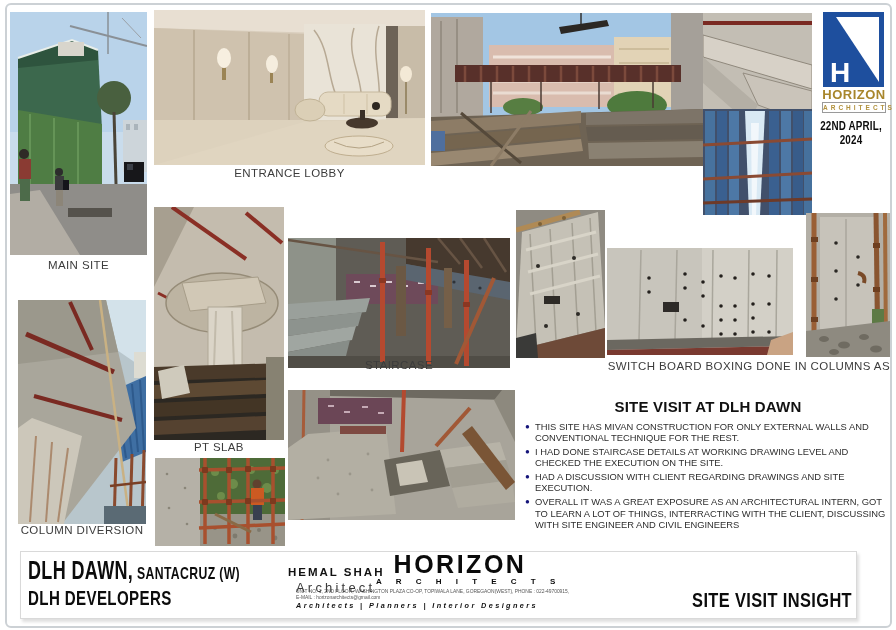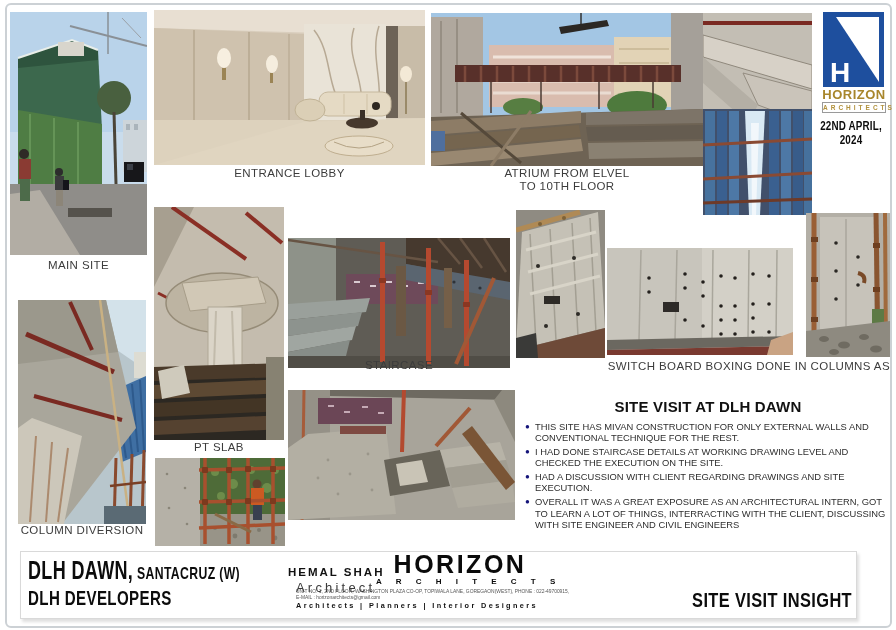--- a/index.html
+++ b/index.html
@@ -39,21 +39,21 @@
   .f-hemal{position:absolute;left:288px;top:566px;font-size:11.5px;font-weight:bold;
            letter-spacing:2px;color:#111;white-space:nowrap;}
   .f-archt{position:absolute;left:296px;top:580px;font-size:13px;letter-spacing:3.2px;
            color:#3a3a3a;white-space:nowrap;}
   .f-horizon{position:absolute;left:376px;top:550px;width:168px;text-align:center;
              font-size:25px;font-weight:bold;color:#0a0a0a;letter-spacing:2.5px;white-space:nowrap;}
   .f-archrow{position:absolute;left:376px;top:577px;width:168px;text-align:center;
              font-size:8px;font-weight:bold;color:#0a0a0a;letter-spacing:6px;white-space:nowrap;}
   .f-addr{position:absolute;left:296px;font-size:4.9px;color:#555;white-space:nowrap;}
   .f-services{position:absolute;left:296px;top:601px;font-size:7.3px;font-weight:bold;
-              letter-spacing:2.4px;color:#111;white-space:nowrap;}
+              letter-spacing:2.4px;color:#111;white-space:nowrap;font-style:italic;}
   .f-insight{position:absolute;left:600px;top:588px;width:252px;text-align:right;
              font-weight:900;font-size:21px;color:#0c0c0c;transform:scaleX(.78);
              transform-origin:right top;letter-spacing:.5px;white-space:nowrap;}
 </style>
 </head>
 <body>
 
 <div class="page">
   <div class="frame"></div>
 
@@ -174,24 +174,20 @@
         <polygon points="0,124 148,112 150,124 0,138" fill="#75654f"></polygon>
         <polygon points="0,140 150,126 152,138 0,153" fill="#998871"></polygon>
         <polygon points="155,100 272,96 272,110 155,112" fill="#7d7468"></polygon>
         <polygon points="155,114 272,112 272,126 157,128" fill="#655c50"></polygon>
         <polygon points="157,130 272,128 272,144 158,146" fill="#8a8172"></polygon>
         <line x1="30" y1="100" x2="90" y2="150" stroke="#55493a" stroke-width="3"></line>
         <line x1="100" y1="98" x2="60" y2="153" stroke="#8d7c66" stroke-width="3"></line>
       </g>
       <rect x="0" y="118" width="14" height="20" fill="#4f6f9e"></rect>
     </svg>
-  </div>
-  <div class="caption" style="left:431px;top:167px;width:272px;">
-    <div>ATRIUM FROM ELVEL</div>
-    <div>TO 10TH FLOOR</div>
   </div>
 
   <div class="photo" style="left:703px;top:13px;width:109px;height:202px;">
     <svg viewBox="0 0 109 202" preserveAspectRatio="none">
       <rect width="109" height="202" fill="#c3beb4"></rect>
       <rect x="0" y="8" width="109" height="4" fill="#7a2a22"></rect>
       <polygon points="0,22 109,52 109,76 0,44" fill="#d7d1c7" stroke="#8f887c" stroke-width="1"></polygon>
       <polygon points="40,60 109,78 109,112 55,92" fill="#cac4ba" stroke="#938c80" stroke-width="1"></polygon>
       <polygon points="0,44 55,92 45,110 0,70" fill="#b4afa5"></polygon>
       <rect x="0" y="96" width="109" height="106" fill="#41506b"></rect>

